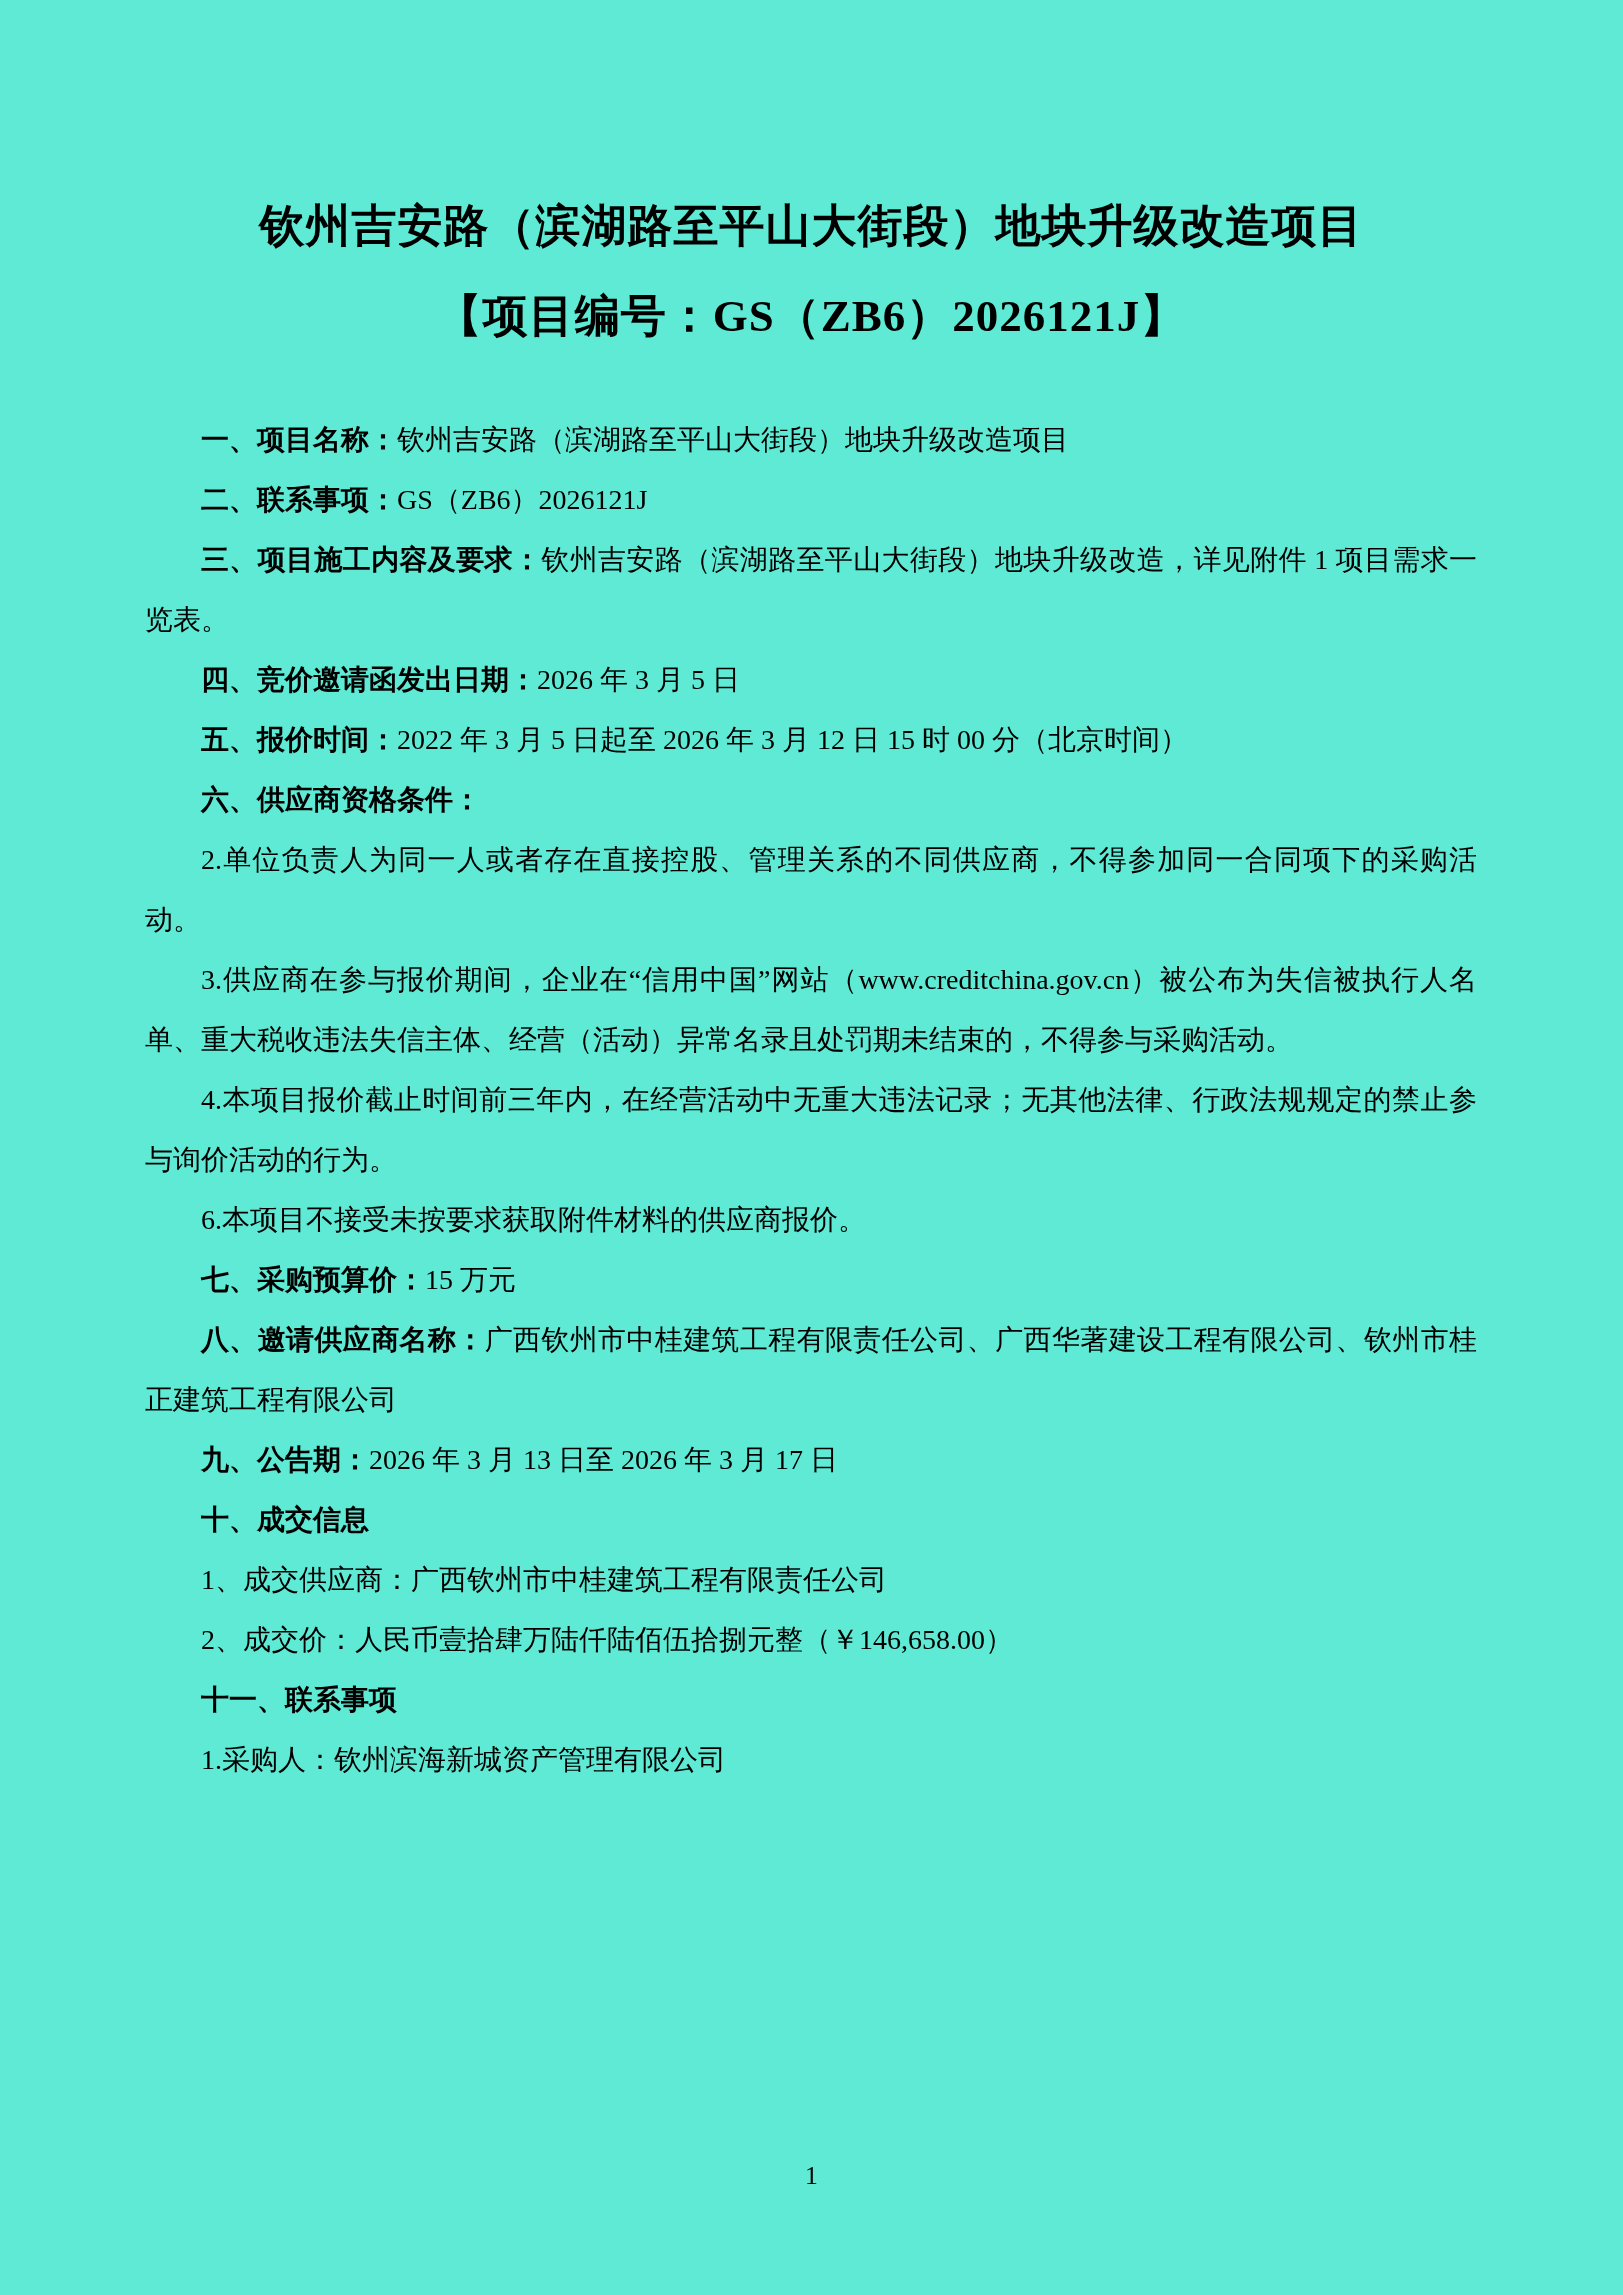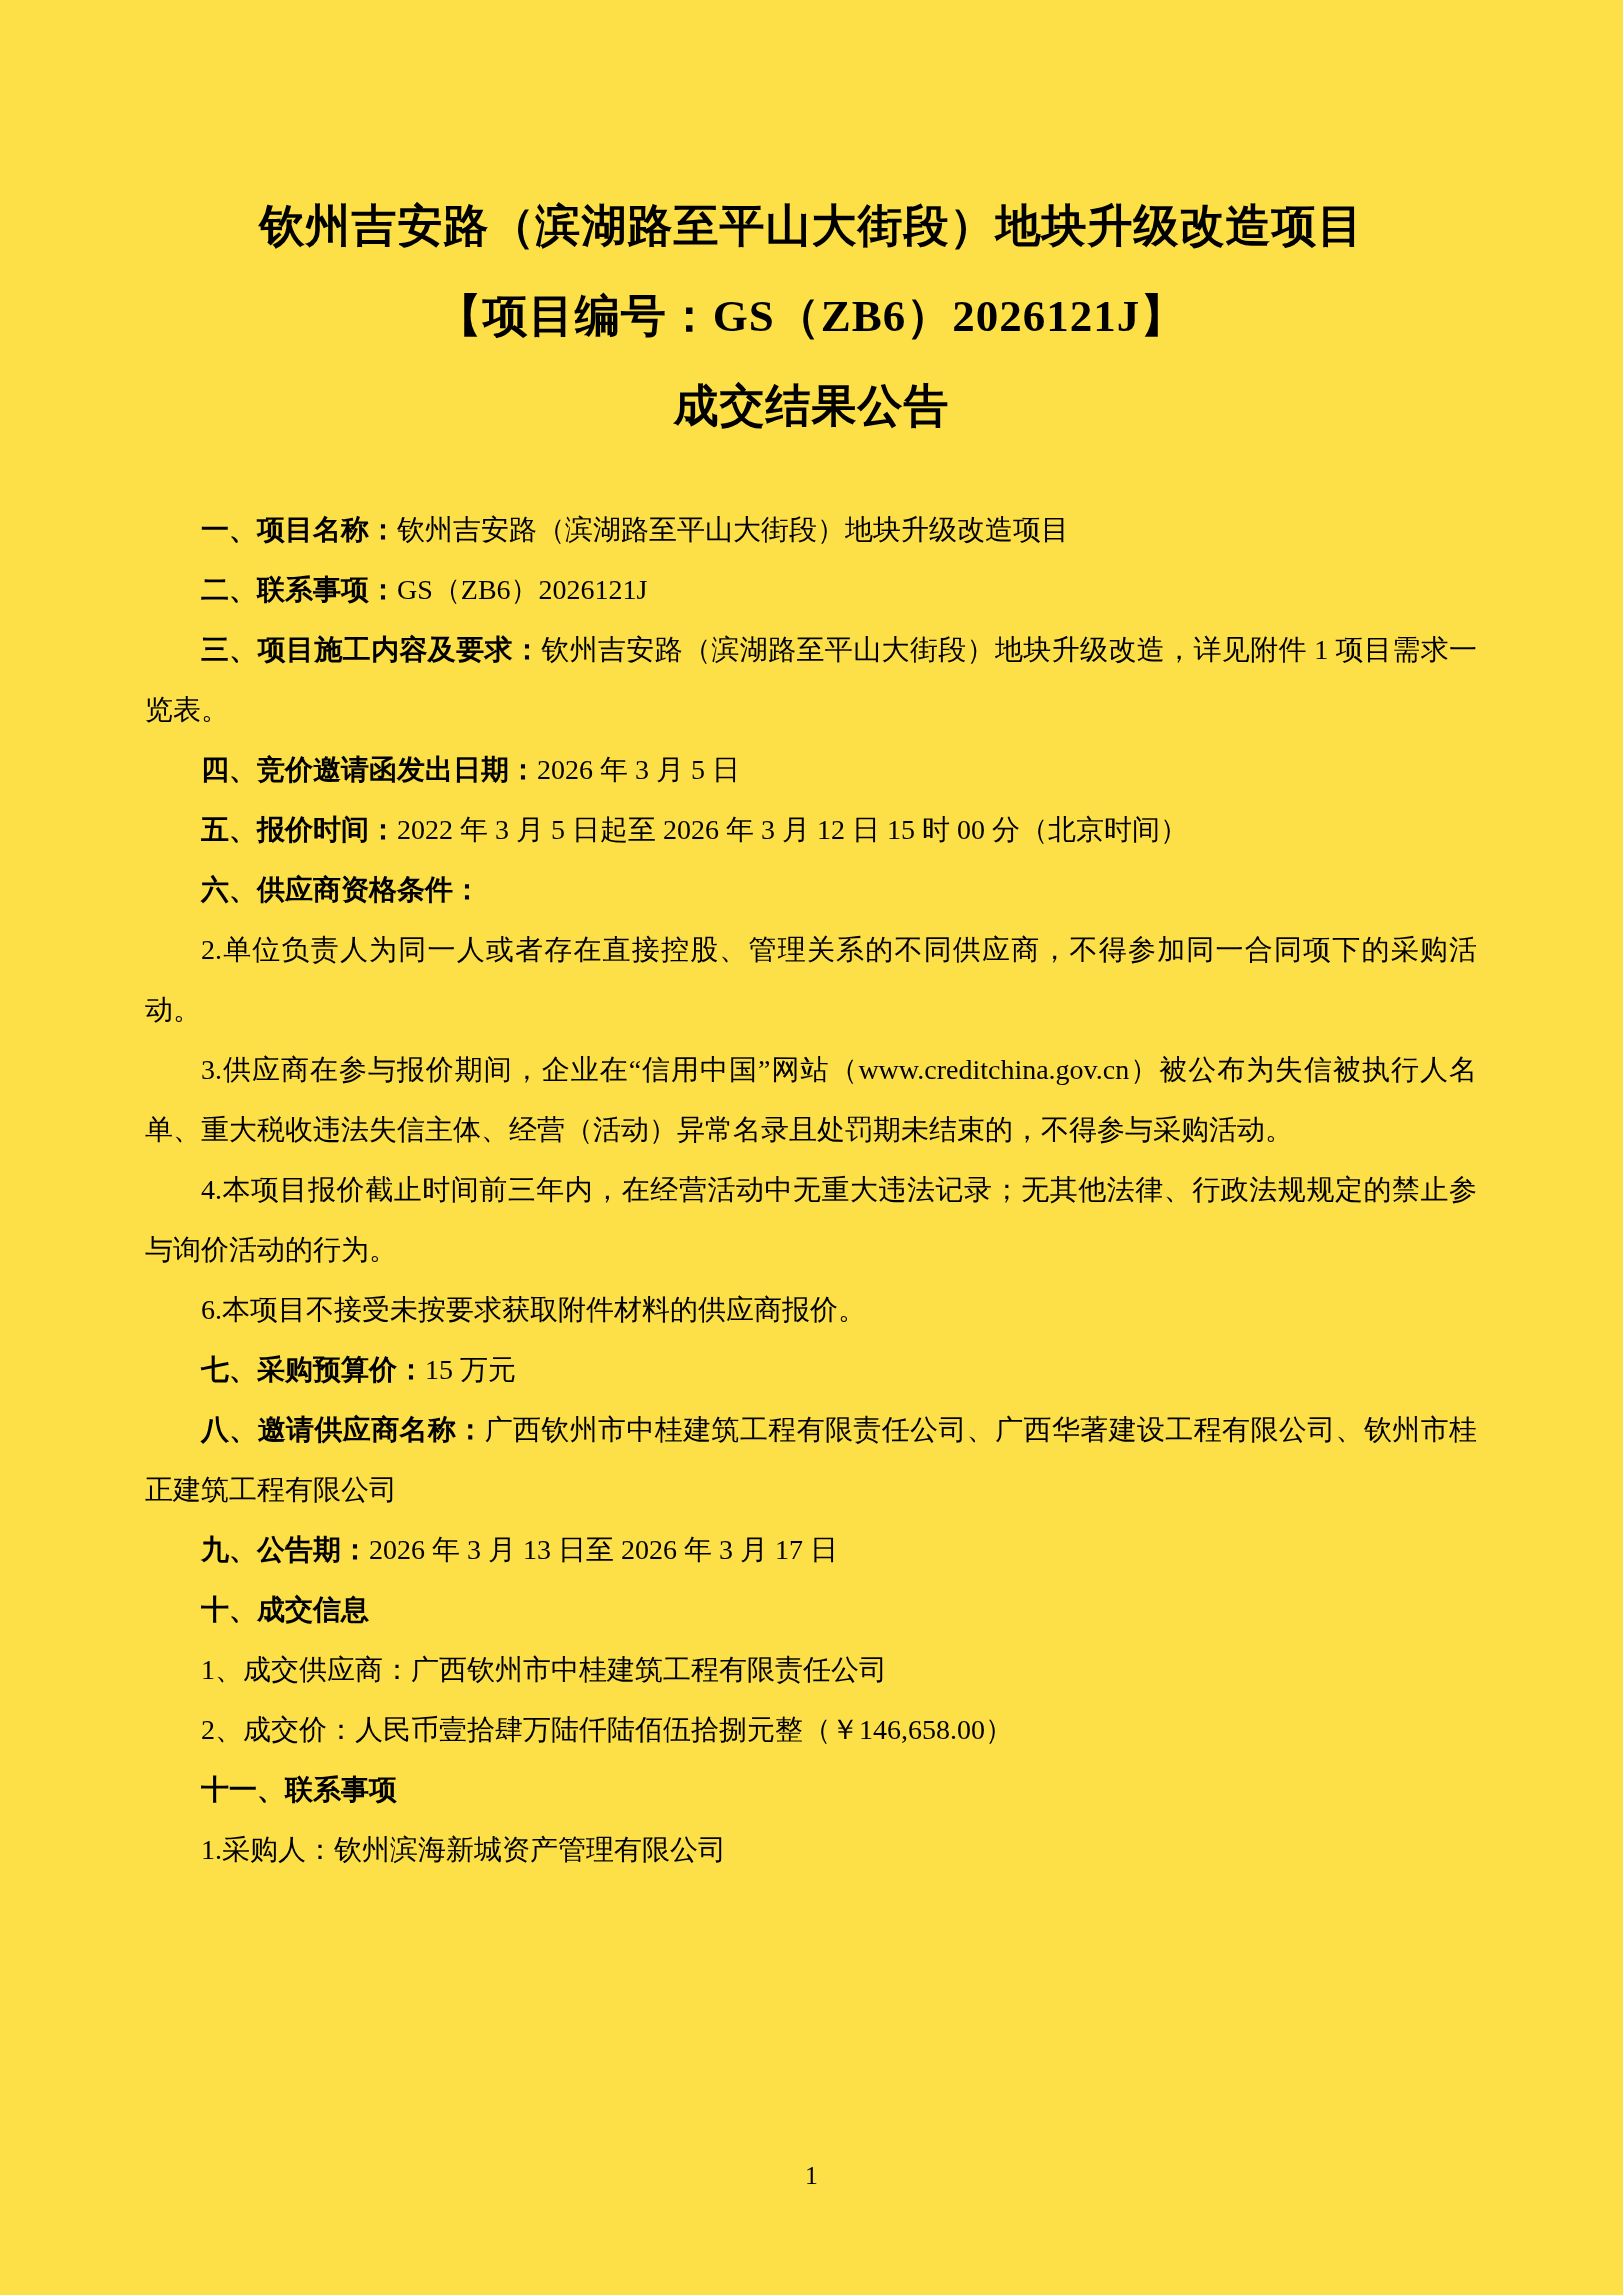--- a/index.html
+++ b/index.html
@@ -4,21 +4,21 @@
 <style>
   html, body {
     margin: 0;
     padding: 0;
     background: #ffffff;
   }
   .page {
     position: relative;
     width: 1623px;
     height: 2295px;
-    background: #fde047;
+    background: #5eead4;
     color: #000000;
     font-family: "Liberation Serif", "DejaVu Serif", serif;
     overflow: hidden;
   }
   .title-block {
     padding-top: 181px;
     text-align: center;
   }
   .title-line {
     margin: 0;
@@ -51,21 +51,20 @@
   }
 </style>
 </head>
 <body>
 
 <div class="page">
 
   <div class="title-block">
     <h1 class="title-line">钦州吉安路（滨湖路至平山大街段）地块升级改造项目</h1>
     <h1 class="title-line">【项目编号：GS（ZB6）2026121J】</h1>
-    <h1 class="title-line">成交结果公告</h1>
   </div>
 
   <div class="body-block">
     <p class="para"><b>一、项目名称：</b><span>钦州吉安路（滨湖路至平山大街段）地块升级改造项目</span></p>
     <p class="para"><b>二、联系事项：</b><span>GS（ZB6）2026121J</span></p>
     <p class="para"><b>三、项目施工内容及要求：</b><span>钦州吉安路（滨湖路至平山大街段）地块升级改造，详见附件 1 项目需求一览表。</span></p>
     <p class="para"><b>四、竞价邀请函发出日期：</b><span>2026 年 3 月 5 日</span></p>
     <p class="para"><b>五、报价时间：</b><span>2022 年 3 月 5 日起至 2026 年 3 月 12 日 15 时 00 分（北京时间）</span></p>
     <p class="para"><b>六、供应商资格条件：</b><span></span></p>
     <p class="para"><b></b><span>2.单位负责人为同一人或者存在直接控股、管理关系的不同供应商，不得参加同一合同项下的采购活动。</span></p>

